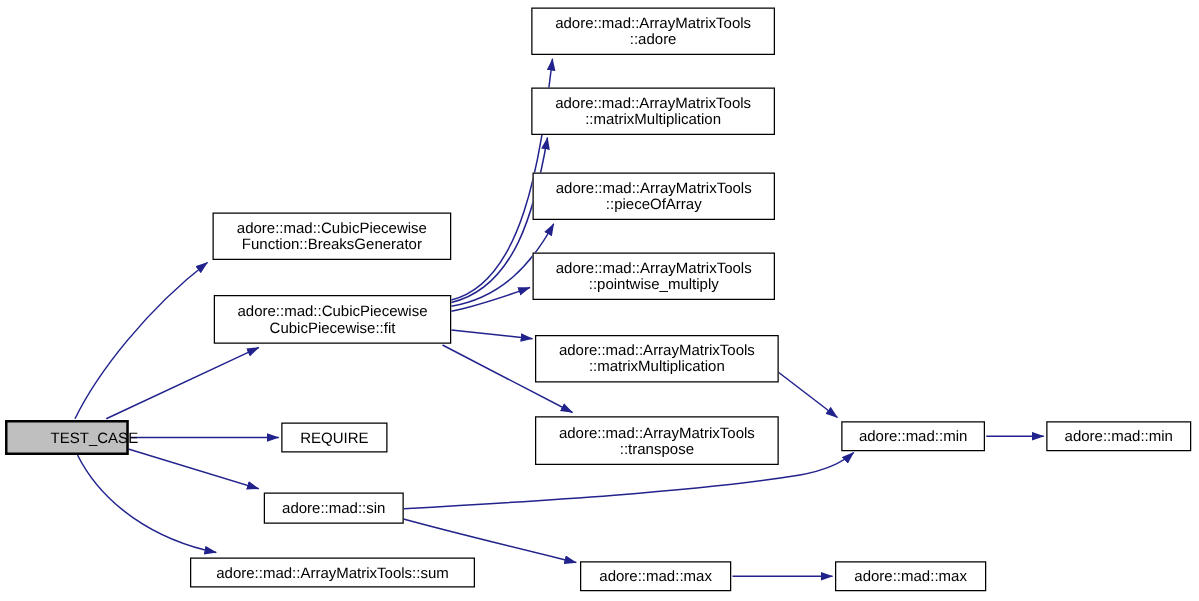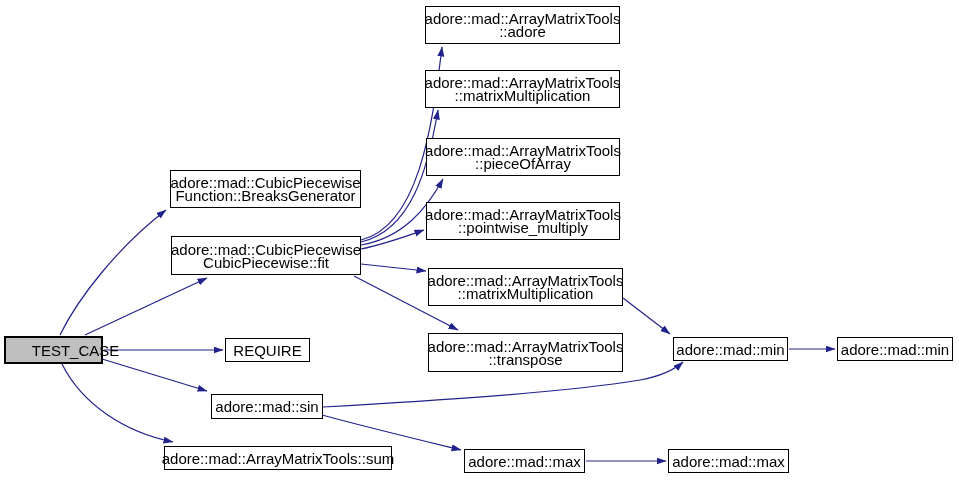--- a/index.html
+++ b/index.html
@@ -5,21 +5,21 @@
   html,body{margin:0;padding:0;background:#ffffff;}
   #canvas{
     position:relative;width:959px;height:481px;background:#ffffff;
     font-family:"Liberation Sans",sans-serif;overflow:hidden;
   }
   #edges{position:absolute;left:0;top:0;width:959px;height:481px;pointer-events:none;}
   .node{
     position:absolute;box-sizing:border-box;
     border:1px solid #000000;background:#ffffff;color:#000000;
     display:flex;flex-direction:column;align-items:center;justify-content:center;
-    font-size:15px;line-height:13px;text-align:center;white-space:nowrap;
+    font-size:12px;line-height:13px;text-align:center;white-space:nowrap;
     cursor:pointer;z-index:2;
   }
   .node.highlight{background:#bfbfbf;border-width:2px;cursor:default;padding-left:44px;}
 </style>
 </head>
 <body>
 
 <div id="canvas">
   <svg id="edges" viewBox="0 0 959 481" xmlns="http://www.w3.org/2000/svg">
     <defs>
@@ -54,21 +54,21 @@
     <div class="node" style="left: 171px; top: 236px; width: 190px; height: 39px; background: rgb(255, 255, 255); border-color: rgb(0, 0, 0);">
       <span>adore::mad::CubicPiecewise</span>
       <span>CubicPiecewise::fit</span>
     </div>
     <div class="node" style="left: 211px; top: 394px; width: 112px; height: 25px; background: rgb(255, 255, 255); border-color: rgb(0, 0, 0);">
       <span>adore::mad::sin</span>
     </div>
     <div class="node" style="left: 225px; top: 338px; width: 85px; height: 24px; background: rgb(255, 255, 255); border-color: rgb(0, 0, 0);">
       <span>REQUIRE</span>
     </div>
-    <div class="node" style="left: 164px; top: 446px; width: 228px; height: 24px; background: rgb(255, 255, 255); border-color: rgb(0, 0, 0);">
+    <div class="node" style="left: 152px; top: 446px; width: 228px; height: 24px; background: rgb(255, 255, 255); border-color: rgb(0, 0, 0);">
       <span>adore::mad::ArrayMatrixTools::sum</span>
     </div>
     <div class="node" style="left: 425px; top: 6px; width: 195px; height: 38px; background: rgb(255, 255, 255); border-color: rgb(0, 0, 0);">
       <span>adore::mad::ArrayMatrixTools</span>
       <span>::adore</span>
     </div>
     <div class="node" style="left: 425px; top: 70px; width: 195px; height: 38px; background: rgb(255, 255, 255); border-color: rgb(0, 0, 0);">
       <span>adore::mad::ArrayMatrixTools</span>
       <span>::matrixMultiplication</span>
     </div>

